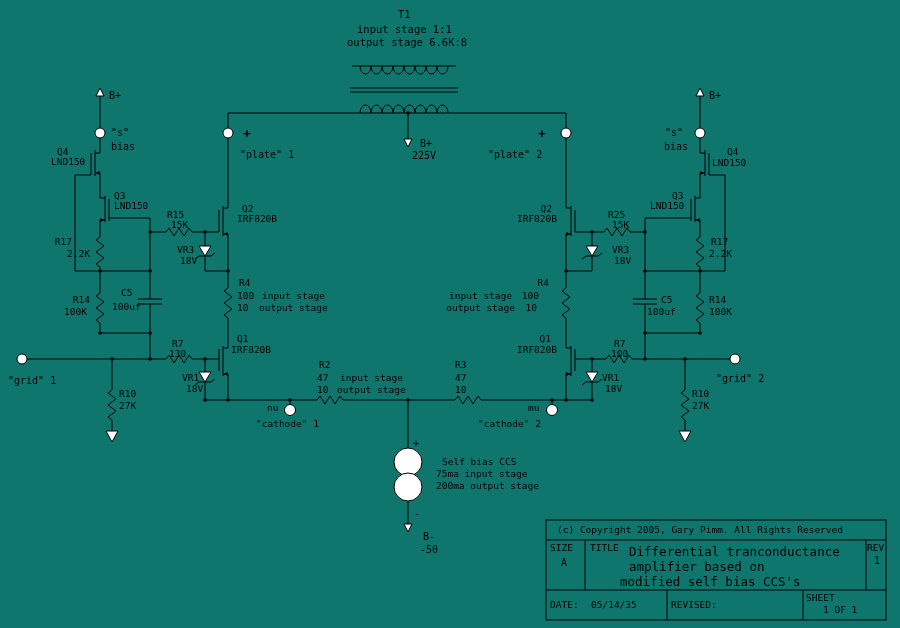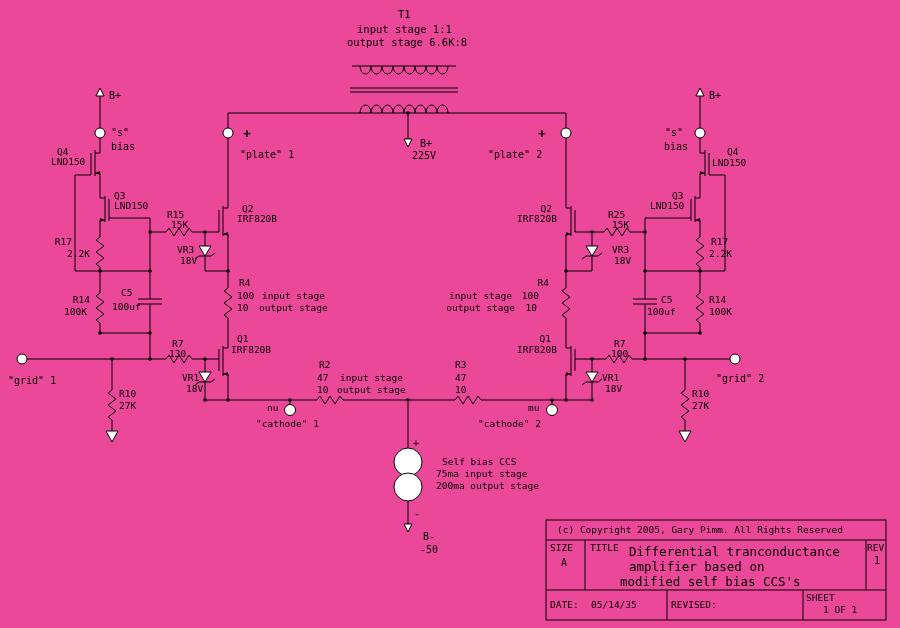--- a/index.html
+++ b/index.html
@@ -1,16 +1,16 @@
 <!DOCTYPE html>
 <html><head>
 <meta charset="utf-8">
 <style>
   html,body{margin:0;padding:0;background:#fff;}
-  .stage{position:relative;width:900px;height:628px;background:#ec4899;overflow:hidden;}
+  .stage{position:relative;width:900px;height:628px;background:#0f766e;overflow:hidden;}
   svg{display:block;}
   text{fill:#000;font-family:"DejaVu Sans Mono",monospace;}
   .t9{font-size:9.5px;}
   .t10{font-size:10px;}
   .t105{font-size:10.5px;}
   .t12{font-size:12.5px;}
   .plus{font-size:13px;font-weight:bold;}
   .wire{stroke:#000;stroke-width:1;fill:none;}
   .sym{stroke:#000;stroke-width:1;fill:none;}
   .hollow{stroke:#000;stroke-width:1;fill:#fff;}

